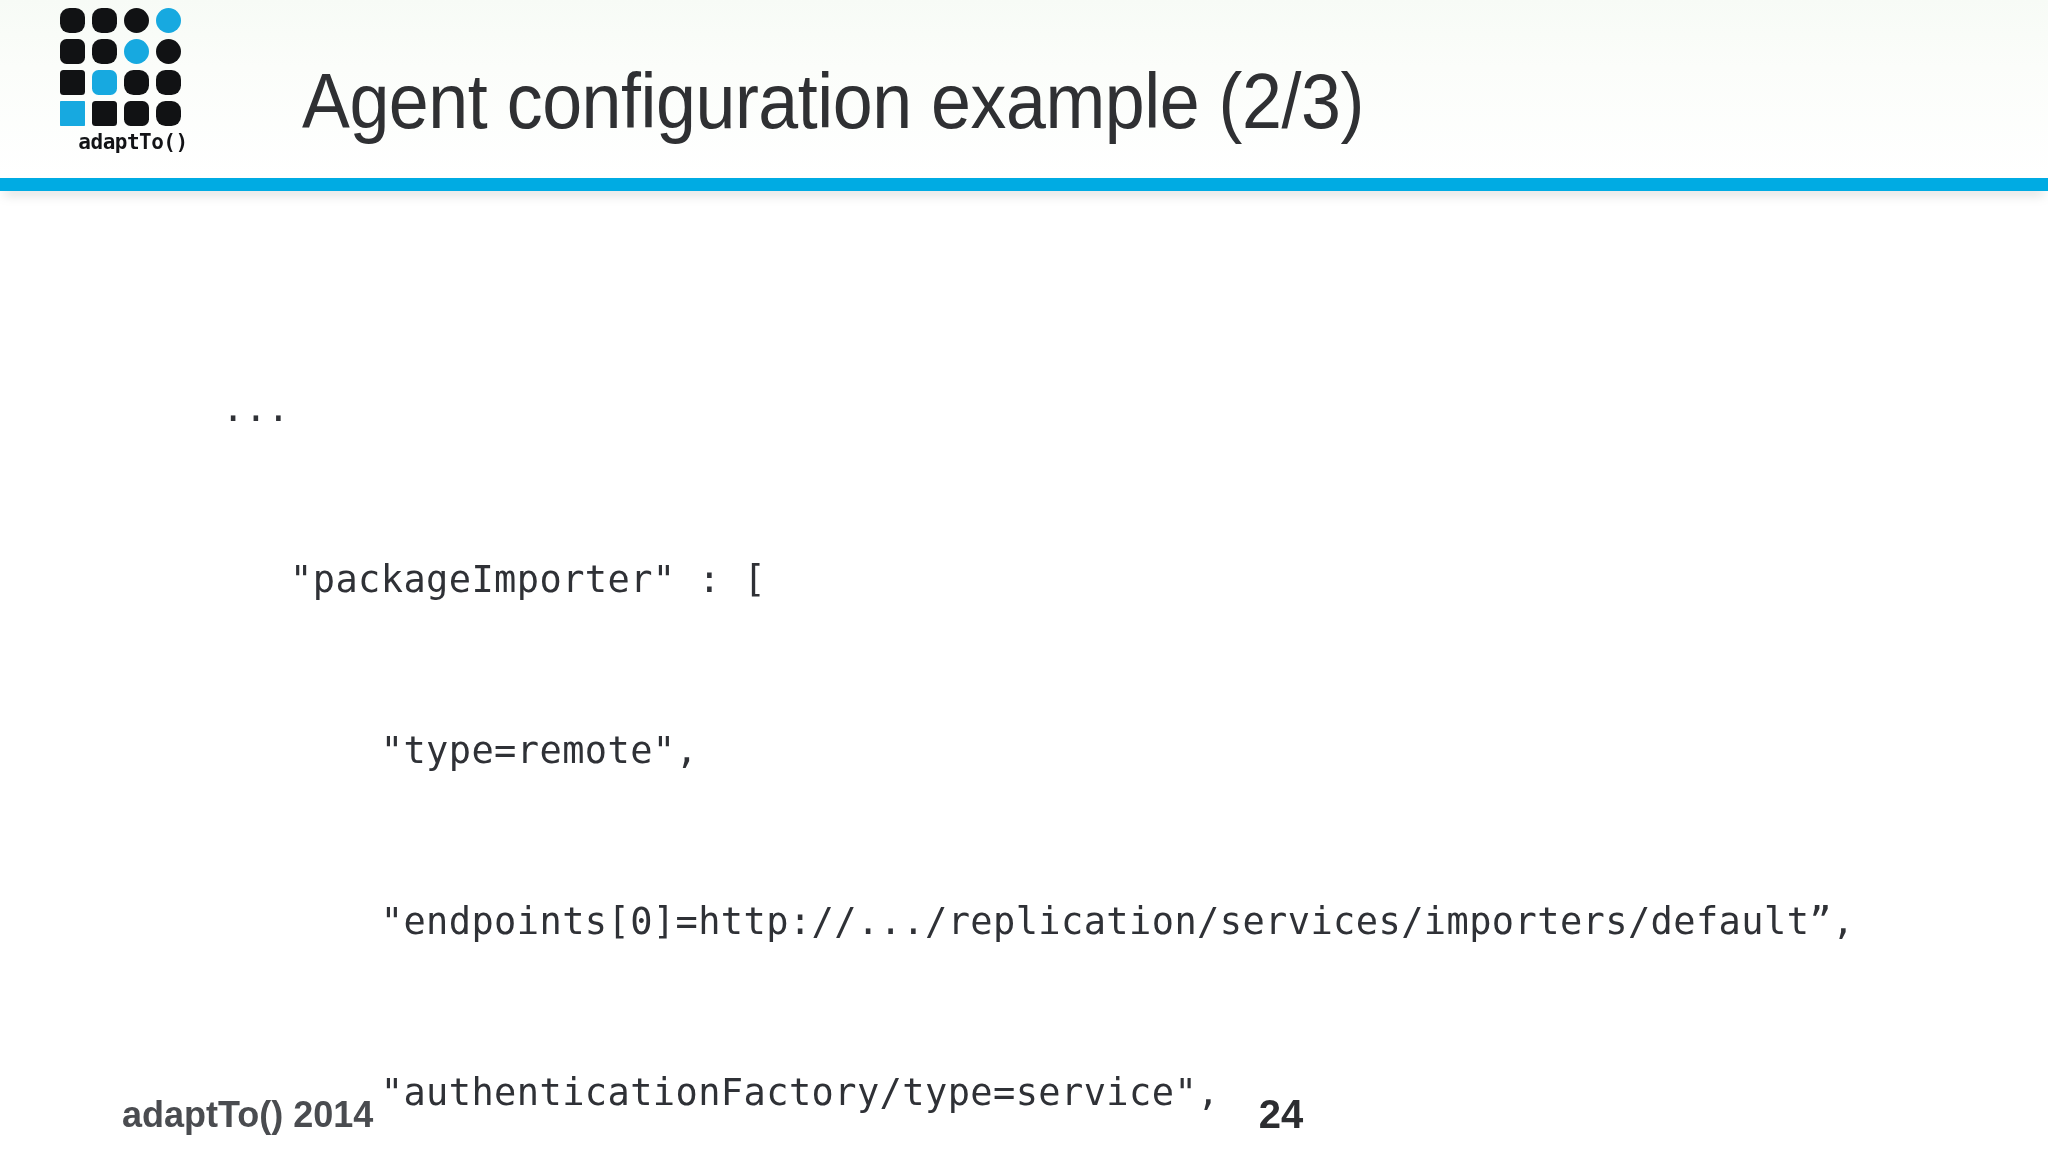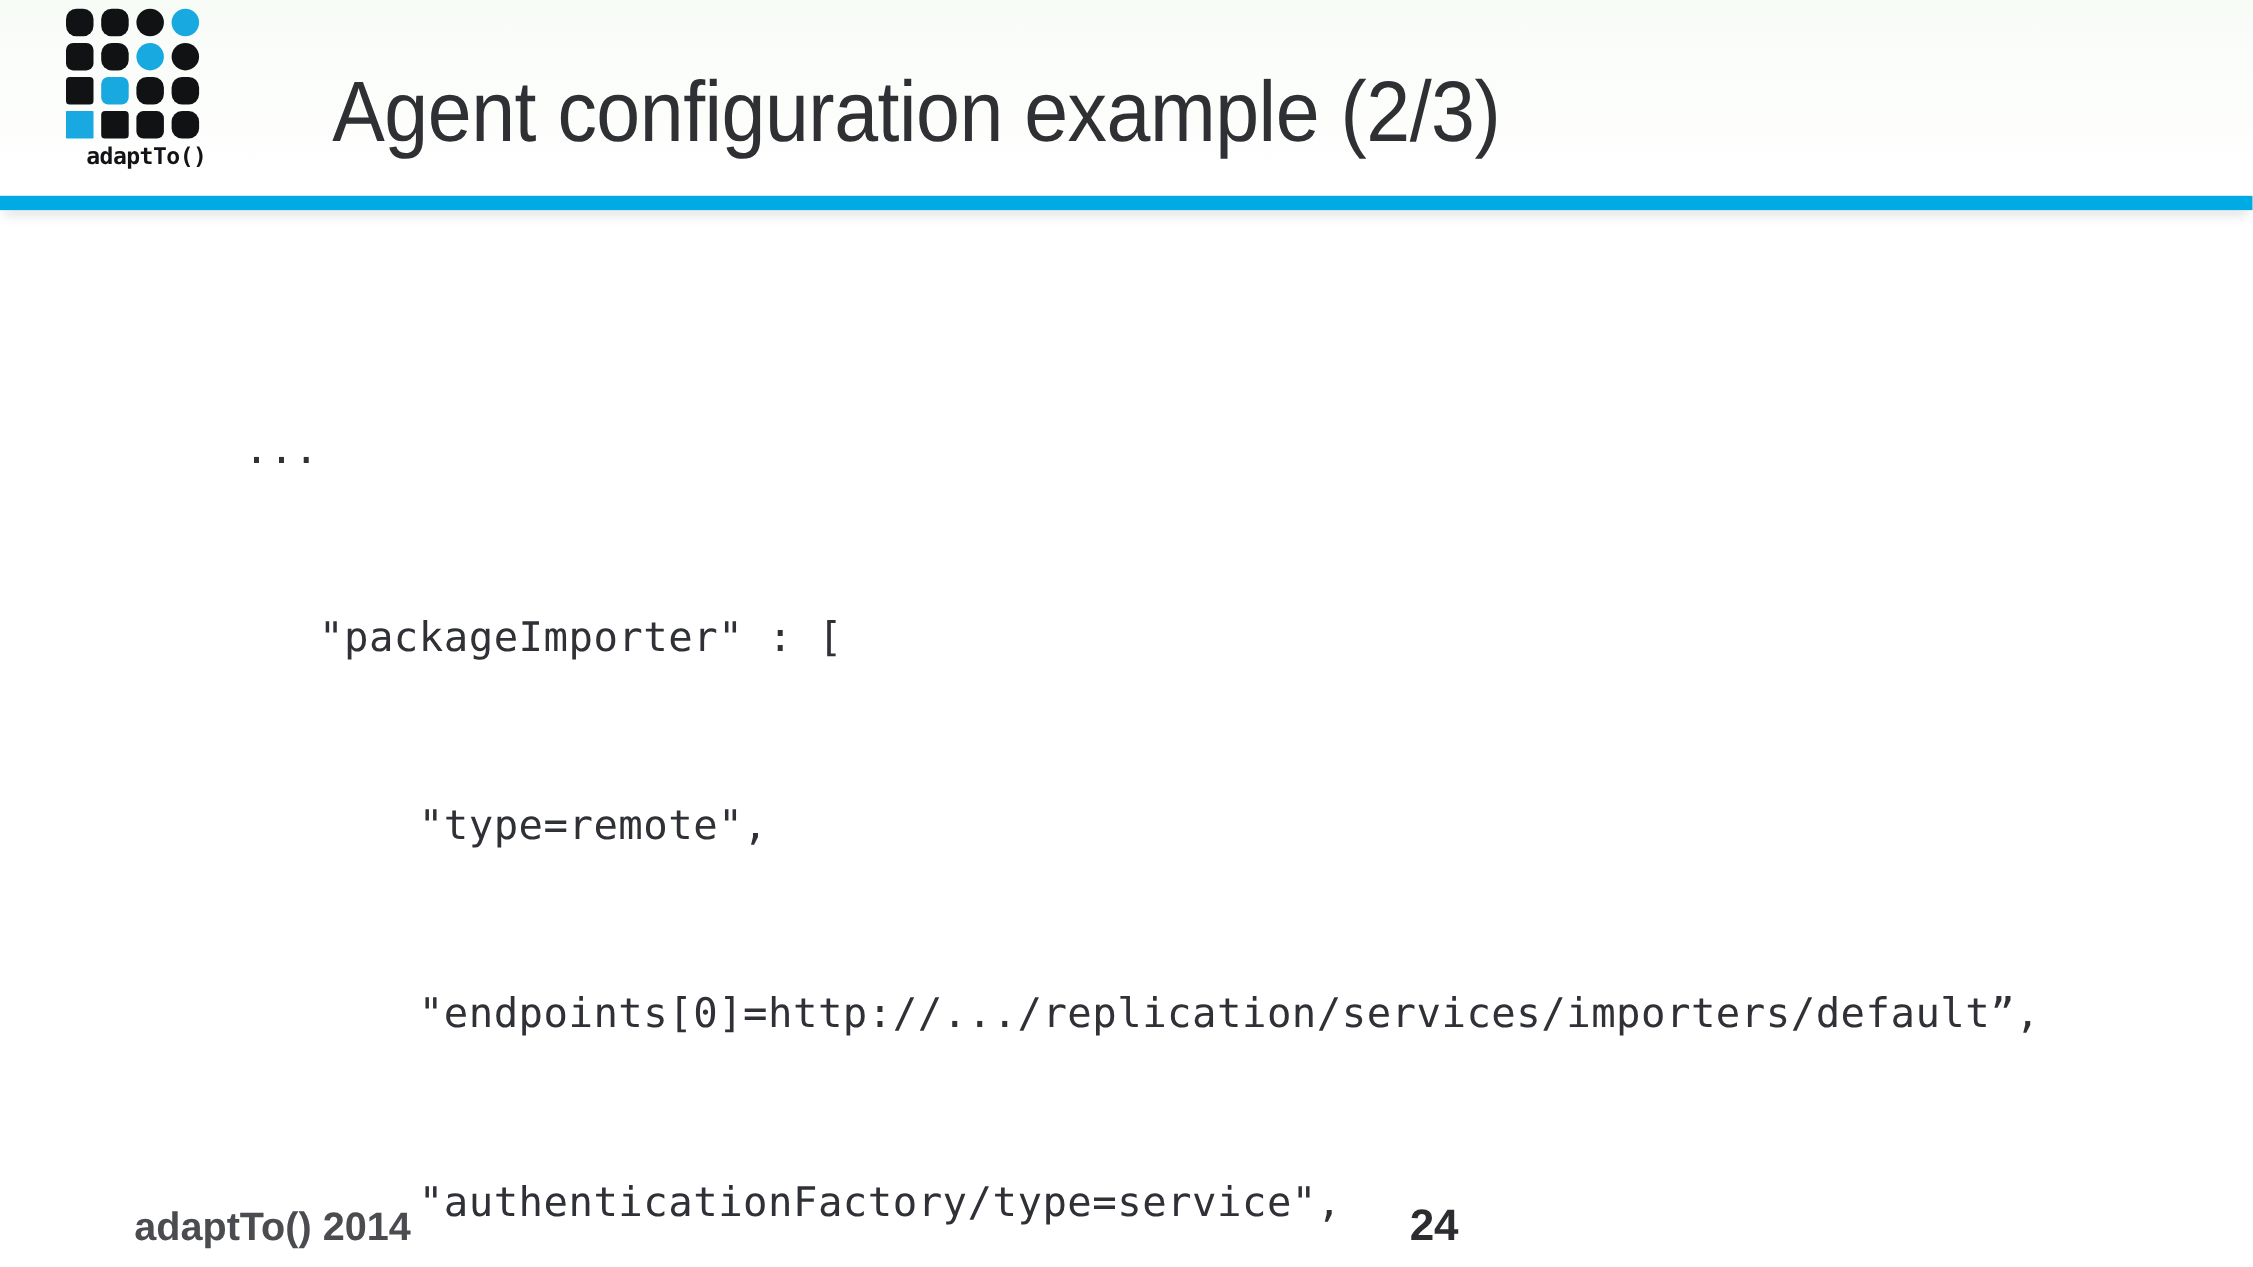--- a/index.html
+++ b/index.html
@@ -137,21 +137,21 @@
     font-weight: 700;
     color: #4a4c50;
     white-space: nowrap;
   }
 
   .footer-page {
     position: absolute;
     right: 722px;
     top: 1092px;
     width: 90px;
-    text-align: right;
+    text-align: center;
     font-family: "Liberation Sans", sans-serif;
     font-size: 40px;
     font-weight: 700;
     color: #2c2d30;
   }
 </style>
 </head>
 <body>
 
 <div class="slide">

